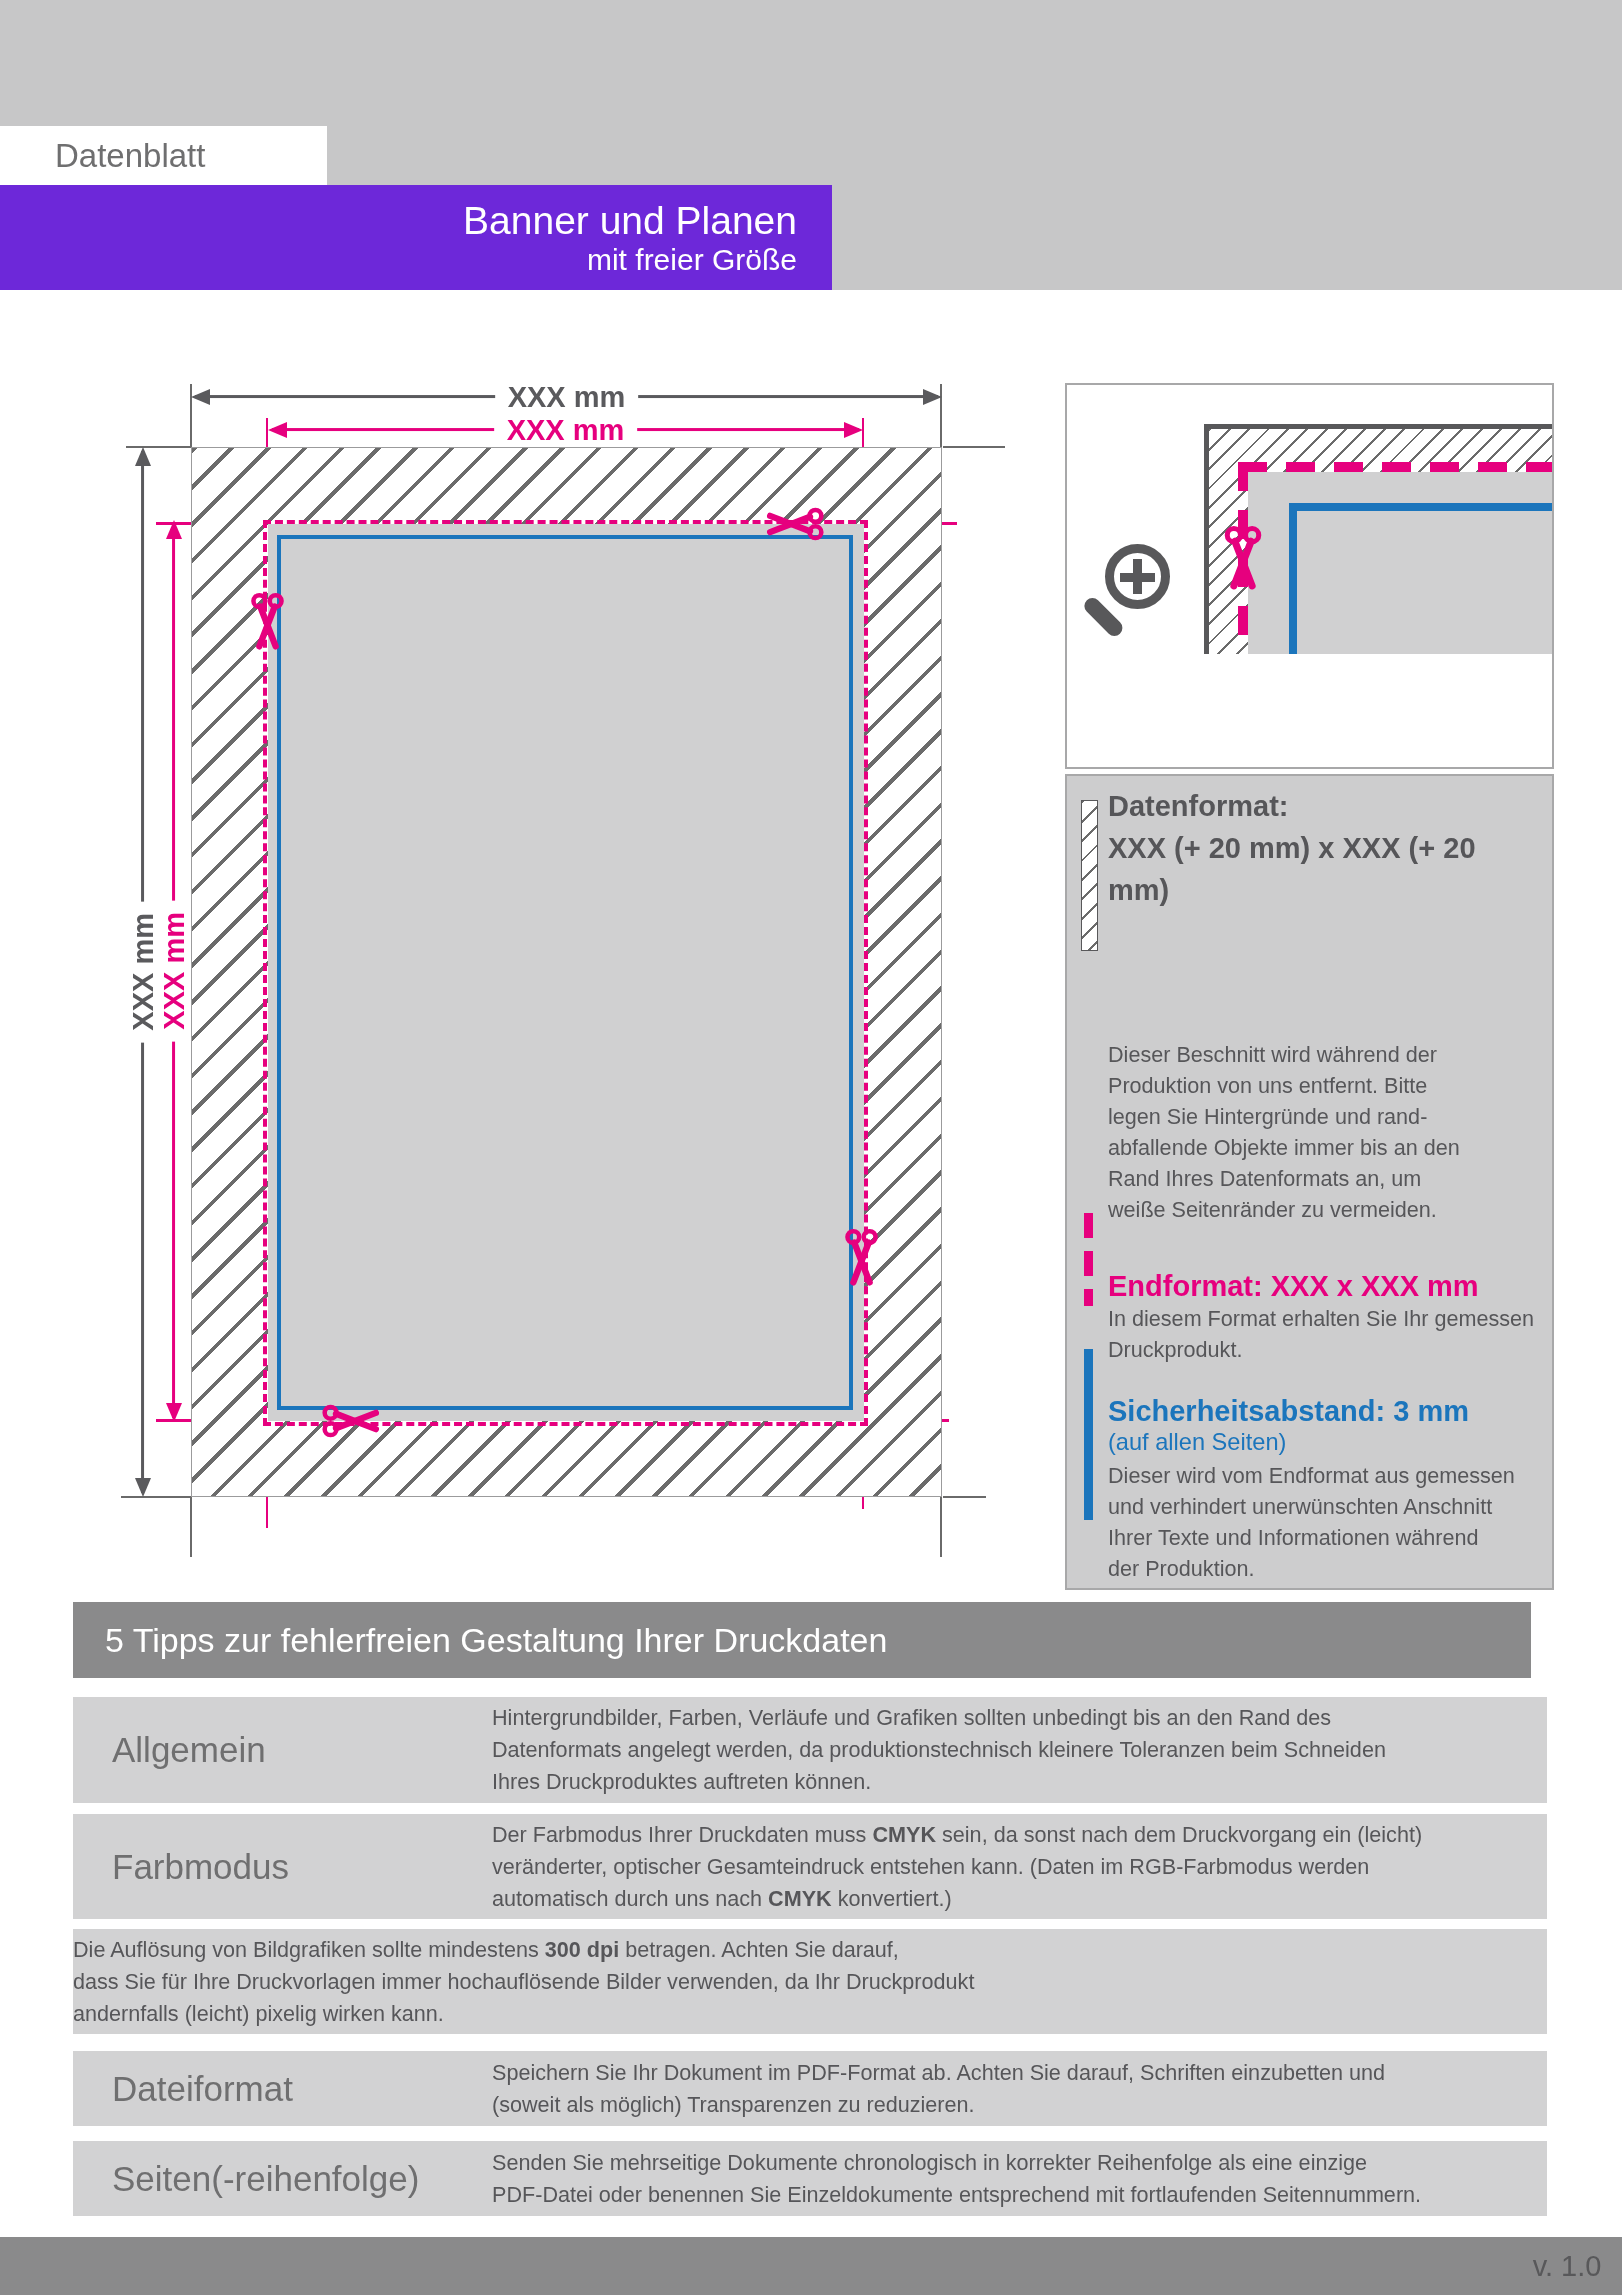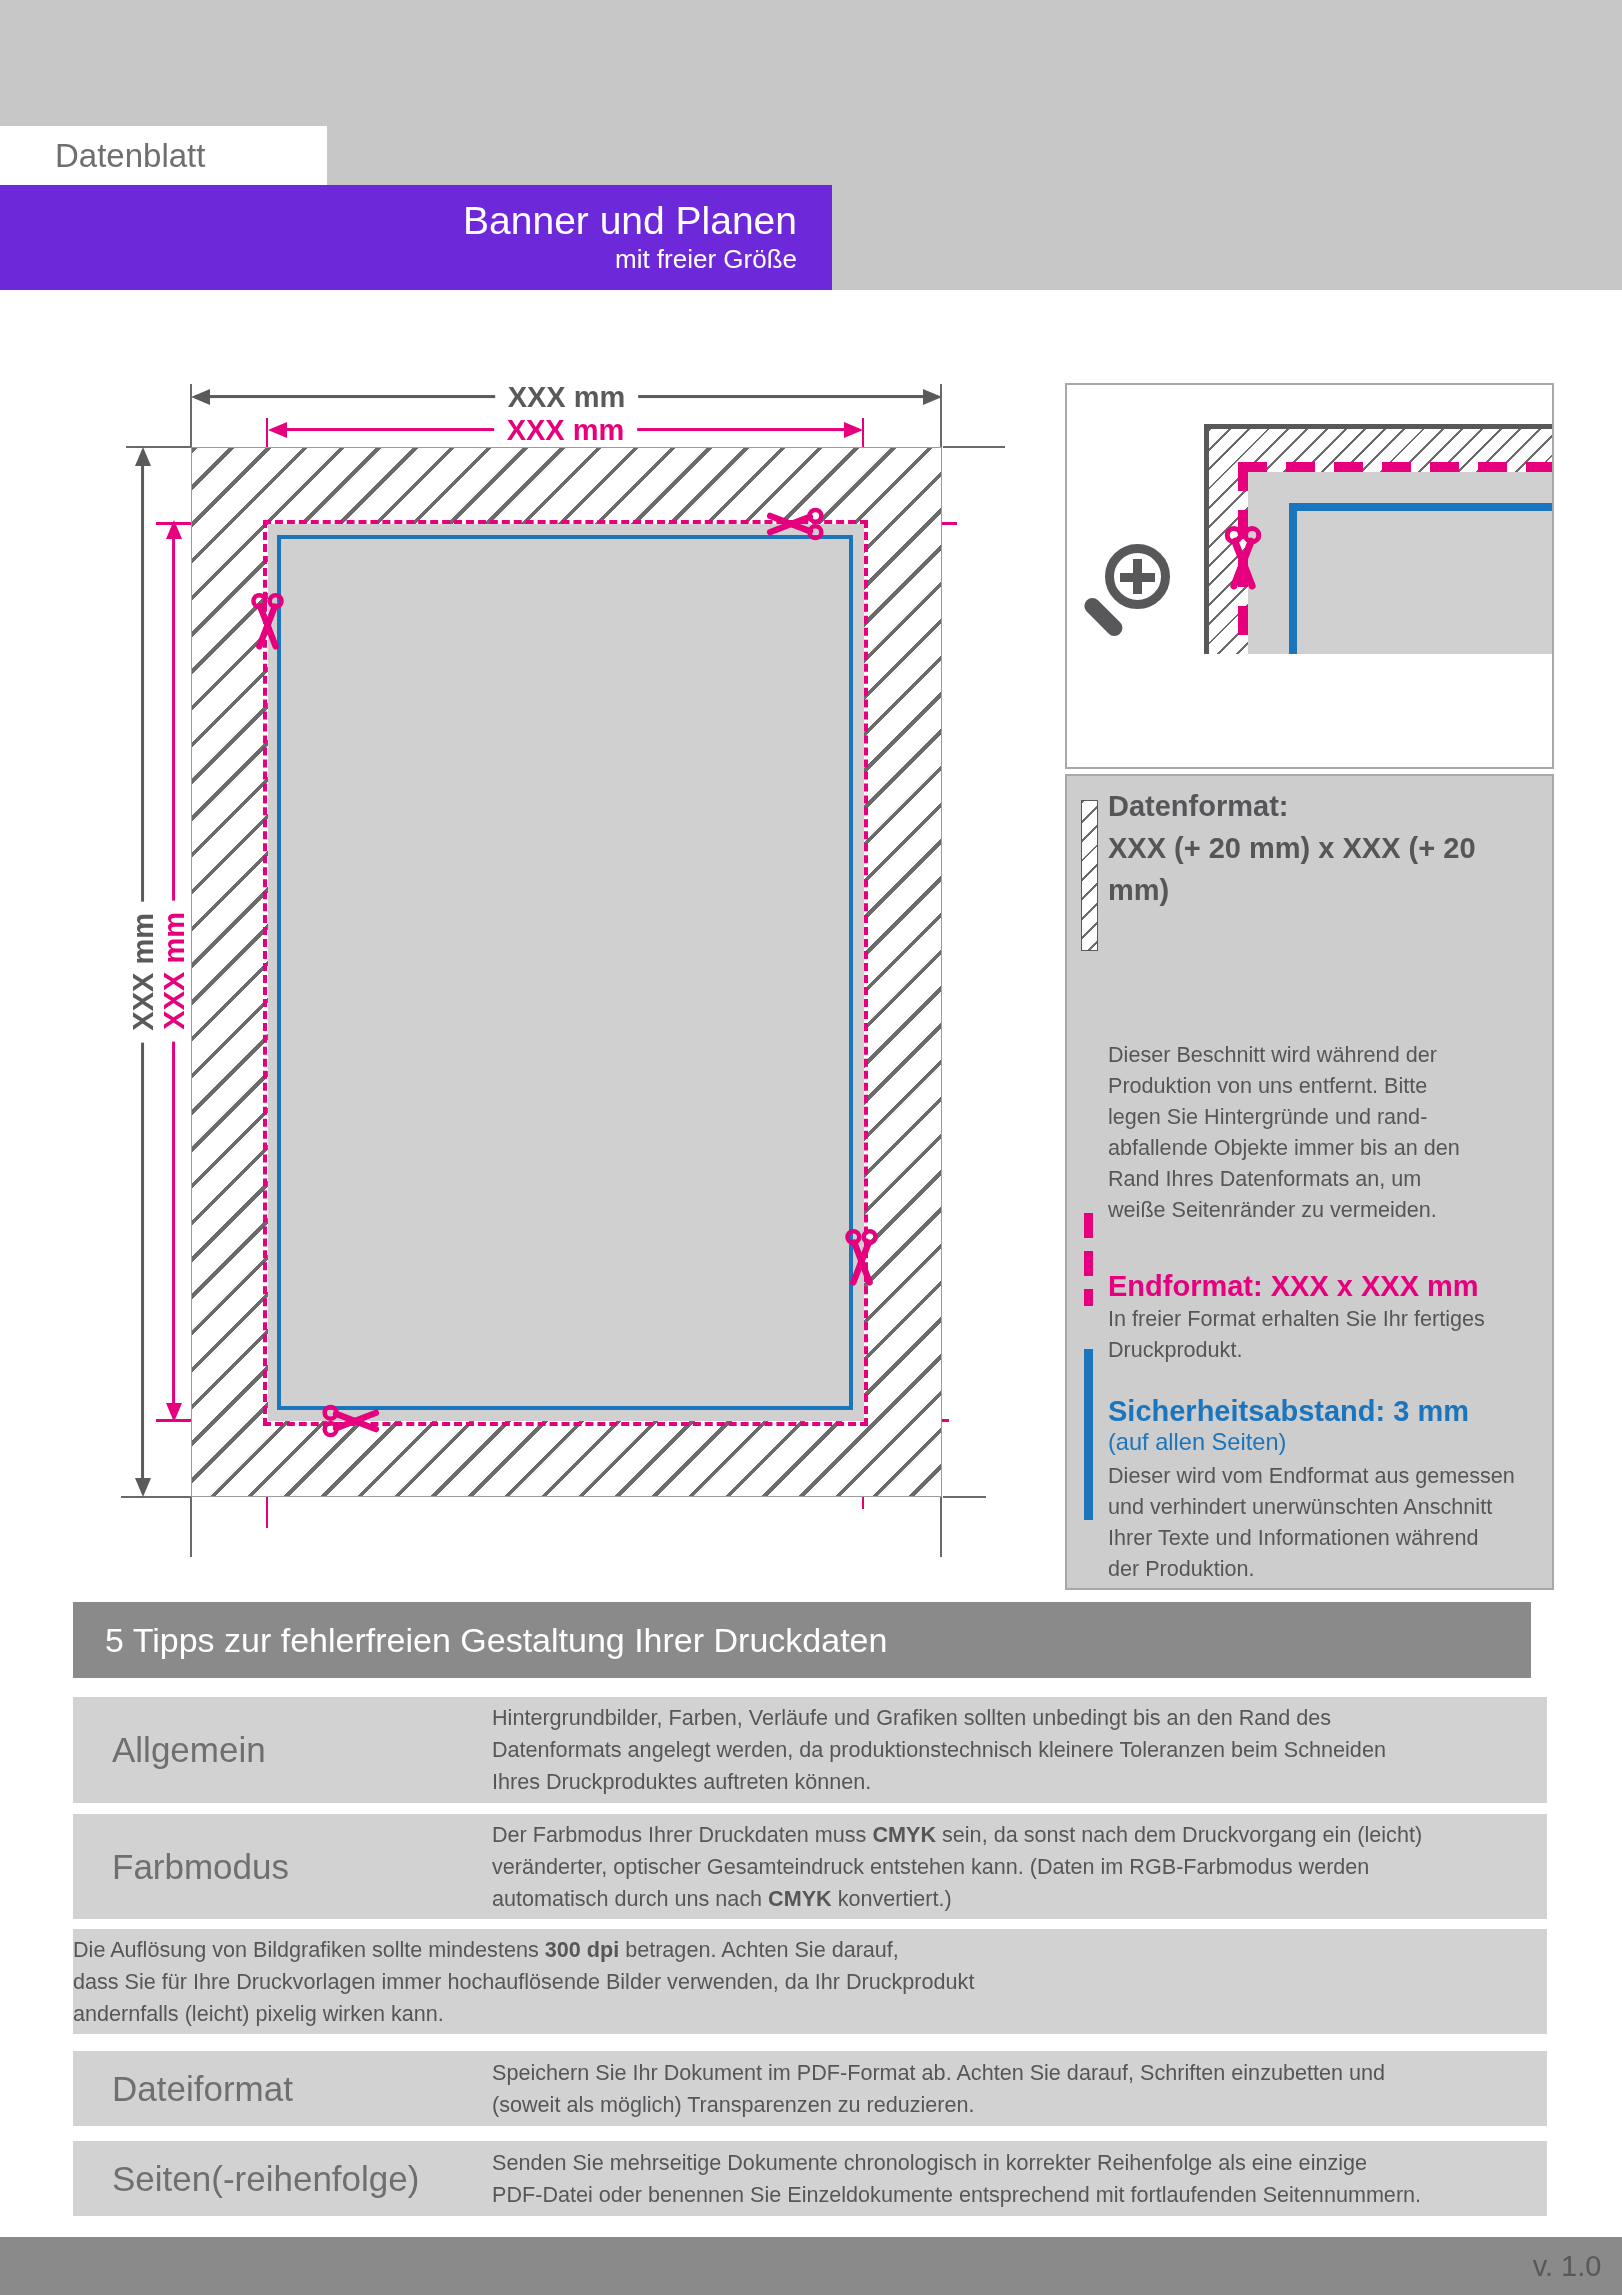--- a/index.html
+++ b/index.html
@@ -9,21 +9,21 @@
   b{font-weight:bold;}
 
   
   .content-bg{left:0; top:290px; width:1623px; height:1948px; background:#ffffff;}
   .datenblatt-box{left:0; top:126px; width:327px; height:60px; background:#ffffff;
     color:#6f6f70; font-size:33px; line-height:60px; padding-left:55px; box-sizing:border-box;}
   .band{left:0; top:185px; width:832px; height:105px; background:#6d28d9; color:#fff;
     display:flex; flex-direction:column; justify-content:center; align-items:flex-end;
     padding-right:35px; box-sizing:border-box;}
   .band .title{font-size:39px; line-height:44px;}
-  .band .subtitle{font-size:26px; line-height:33px;}
+  .band .subtitle{font-size:30px; line-height:33px;}
 
   
   .hatch-big{background-color:#fff;
     background-image:repeating-linear-gradient(135deg,#6b6b6b 0 3.9px,transparent 3.9px 26px);}
   .hatch-small{background-color:#fff;
     background-image:repeating-linear-gradient(135deg,#6b6b6b 0 2px,transparent 2px 13.7px);}
   .bleed-rect{left:191px; top:447px; width:751px; height:1050px; border:1.3px solid #9b9b9c; box-sizing:border-box;}
   .final-fill{left:268px; top:524px; width:596px; height:897px; background:#d0d0d1;}
   .cut-rect{left:263px; top:520px; width:605px; height:906px; border:4.6px dashed #e6007e; box-sizing:border-box;}
   .safe-rect{left:277px; top:535px; width:576px; height:875px; border:4.6px solid #1b75bc; box-sizing:border-box;}
@@ -215,21 +215,21 @@
 mm)</div>
     <div class="in info-p" style="left:41px; top:263px; width:436px;">Dieser Beschnitt wird während der
 Produktion von uns entfernt. Bitte
 legen Sie Hintergründe und rand-
 abfallende Objekte immer bis an den
 Rand Ihres Datenformats an, um
 weiße Seitenränder zu vermeiden.</div>
 
     <div class="in swatch-dash"></div>
     <div class="in info-h magenta" style="left:41px; top:489px; width:445px; white-space:nowrap;">Endformat: XXX x XXX mm</div>
-    <div class="in info-p" style="left:41px; top:527px; width:445px;">In freier Format erhalten Sie Ihr fertiges
+    <div class="in info-p" style="left:41px; top:527px; width:445px;">In diesem Format erhalten Sie Ihr gemessen
 Druckprodukt.</div>
 
     <div class="in swatch-blue"></div>
     <div class="in info-h blue" style="left:41px; top:614px; width:445px; white-space:nowrap;">Sicherheitsabstand: 3 mm</div>
     <div class="in info-sub" style="left:41px; top:652px; width:445px;">(auf allen Seiten)</div>
     <div class="in info-p" style="left:41px; top:684px; width:445px;">Dieser wird vom Endformat aus gemessen
 und verhindert unerwünschten Anschnitt
 Ihrer Texte und Informationen während
 der Produktion.</div>
   </div>

